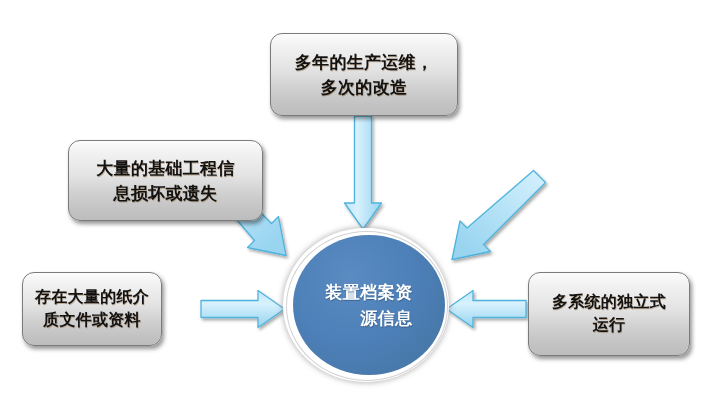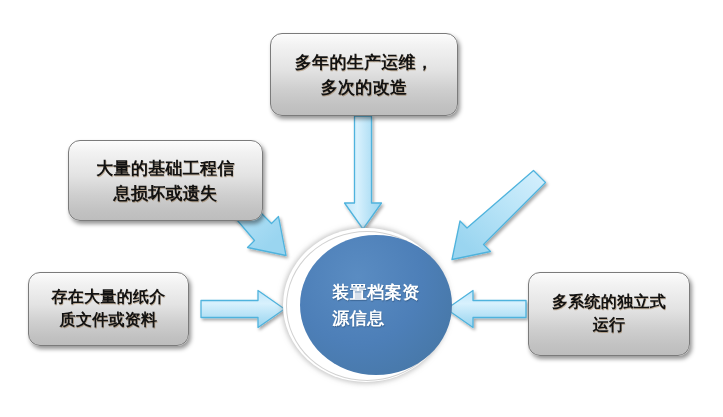--- a/index.html
+++ b/index.html
@@ -55,21 +55,21 @@
     line-height: 1.42;
     letter-spacing: 0.3px;
     text-shadow: 0.6px 0.6px 0 rgba(120,70,10,0.35);
     white-space: pre-line;
     padding: 0 10px;
   }
 
   #box-top        { left: 270px; top: 33px;  width: 188px; height: 83px; }
   #box-upper-left { left: 68px;  top: 96px;  width: 195px; height: 81px; margin-top: 44px; }
   #box-upper-right{ left: 487px; top: 93px;  width: 186px; height: 81px; }
-  #box-lower-left { left: 28px;  top: 272px; width: 161px; height: 74px; }
+  #box-lower-left { left: 22px;  top: 272px; width: 140px; height: 74px; }
   #box-lower-right{ left: 528px; top: 272px; width: 162px; height: 84px; }
 
   #box-lower-left .node-text,
   #box-lower-right .node-text { font-size: 16px; padding: 0 6px; }
 
   
   #center-node {
     position: absolute;
     left: 283px;
     top: 228px;
@@ -88,28 +88,28 @@
   #center-ring {
     position: absolute;
     left: 3px; top: 3px;
     width: 160px; height: 148px;
     border-radius: 50%;
     background: #ffffff;
     border: 1px solid #d2d2d2;
   }
   #center-disc {
     position: absolute;
-    left: 17px; top: 7px;
+    left: 10px; top: 7px;
     width: 152px; height: 140px;
     border-radius: 50%;
     background: radial-gradient(ellipse at 38% 30%, #5a8cc2 0%, #4d7fb8 48%, #44749f 100%);
     display: flex;
     align-items: center;
     justify-content: center;
-    text-align: left;
+    text-align: right;
   }
   #center-label {
     color: #ffffff;
     font-weight: bold;
     font-size: 17px;
     line-height: 1.55;
     letter-spacing: 0.5px;
     white-space: pre-line;
     text-shadow: 0.5px 0.5px 1px rgba(20,50,85,0.45);
   }

